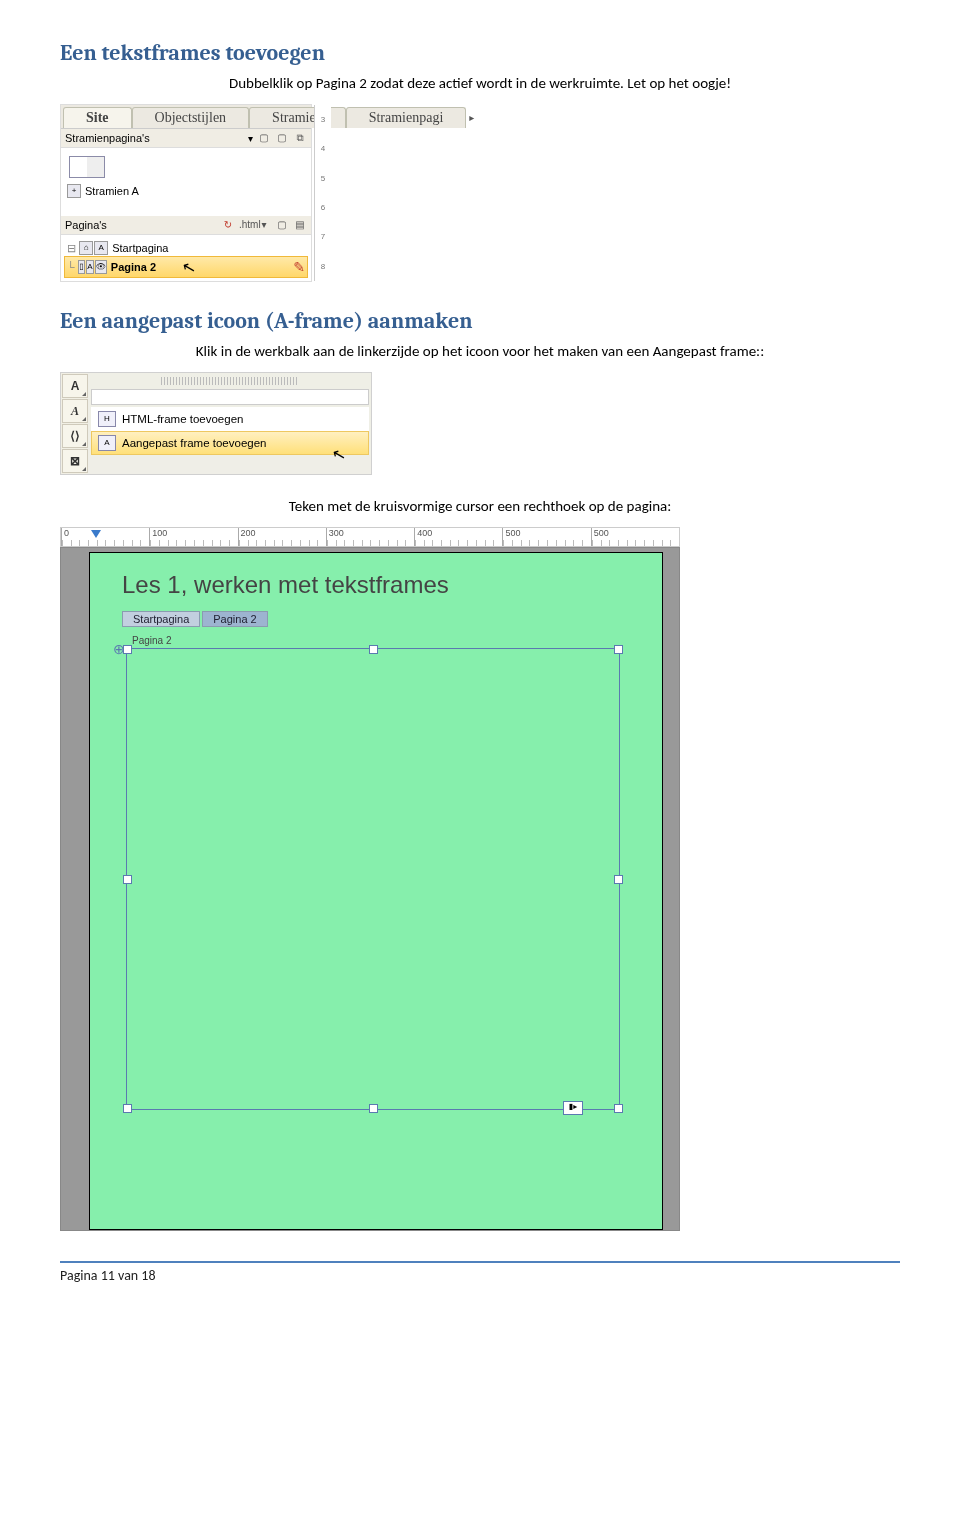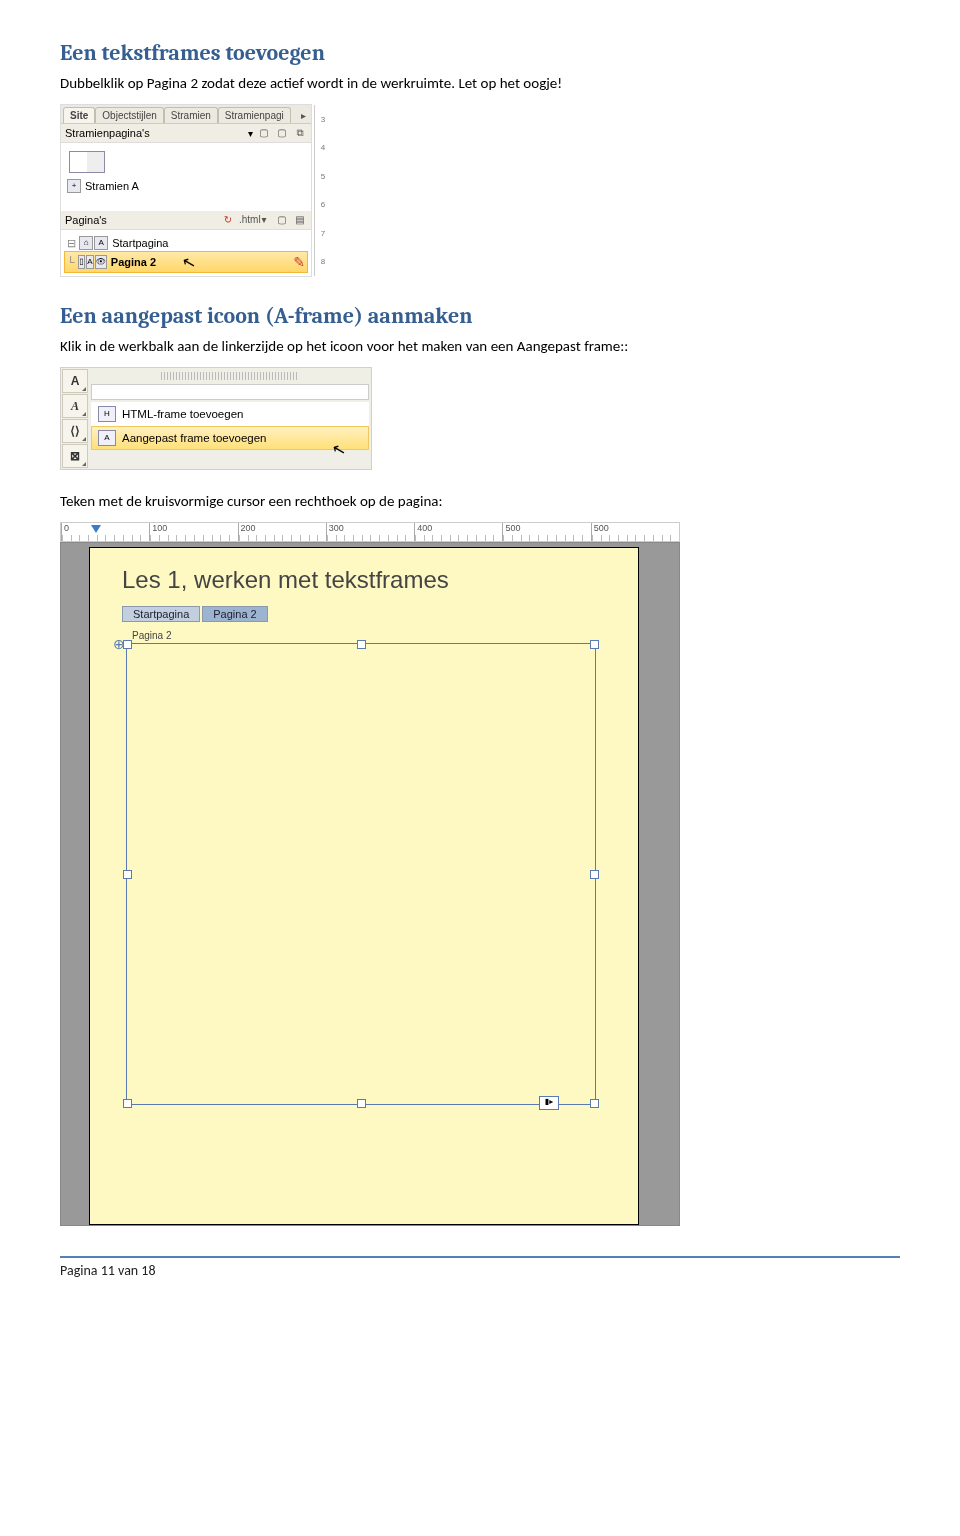--- a/index.html
+++ b/index.html
@@ -13,45 +13,47 @@
   h2.section-title {
     color: #365f91;
     font-size: 22px;
     font-weight: bold;
     margin: 0 0 8px 0;
   }
   p.body-text {
     font-family: Calibri, Arial, sans-serif;
     font-size: 15px;
     margin: 4px 0 12px 0;
+    text-align: center;
   }
   .panel-screenshot {
     border: 1px solid #ddd;
     background: #f6f6f6;
     width: 250px;
     font-family: Tahoma, Arial, sans-serif;
     font-size: 11px;
     margin-bottom: 26px;
     position: relative;
   }
   .tabbar {
     display: flex;
     background: #ece9e1;
     border-bottom: 1px solid #ccc;
     padding: 2px 2px 0 2px;
     gap: 0;
   }
   .tab {
-    padding: 2px 6px;
+    padding: 2px 22px;
     background: #ece9e1;
     border: 1px solid #c0c0b0;
     border-bottom: none;
     border-radius: 3px 3px 0 0;
-    font-size: 10px;
+    font-size: 14px;
     color: #444;
+    font-family: Liberation Serif, serif;
   }
   .tab.active {
     background: #f6f4ec;
     font-weight: bold;
   }
   .tabscroll {
     align-self: center;
     margin-left: auto;
     font-size: 10px;
     color: #555;
@@ -257,23 +259,23 @@
     border-left: 5px solid transparent;
     border-right: 5px solid transparent;
     border-top: 8px solid #3a7acb;
   }
   .page-canvas {
     background: #999;
     padding: 4px 0 0 0;
     border: 1px solid #888;
   }
   .sheet {
-    background: #fef9c3;
+    background: #86efac;
     border: 1px solid #000;
-    margin: 0 40px 0 28px;
+    margin: 0 16px 0 28px;
     min-height: 640px;
     padding: 18px 32px;
     position: relative;
   }
   .sheet h1.doc-title {
     font-family: Verdana, Arial, sans-serif;
     font-size: 24px;
     color: #444;
     margin: 0 0 12px 0;
     font-weight: normal;

